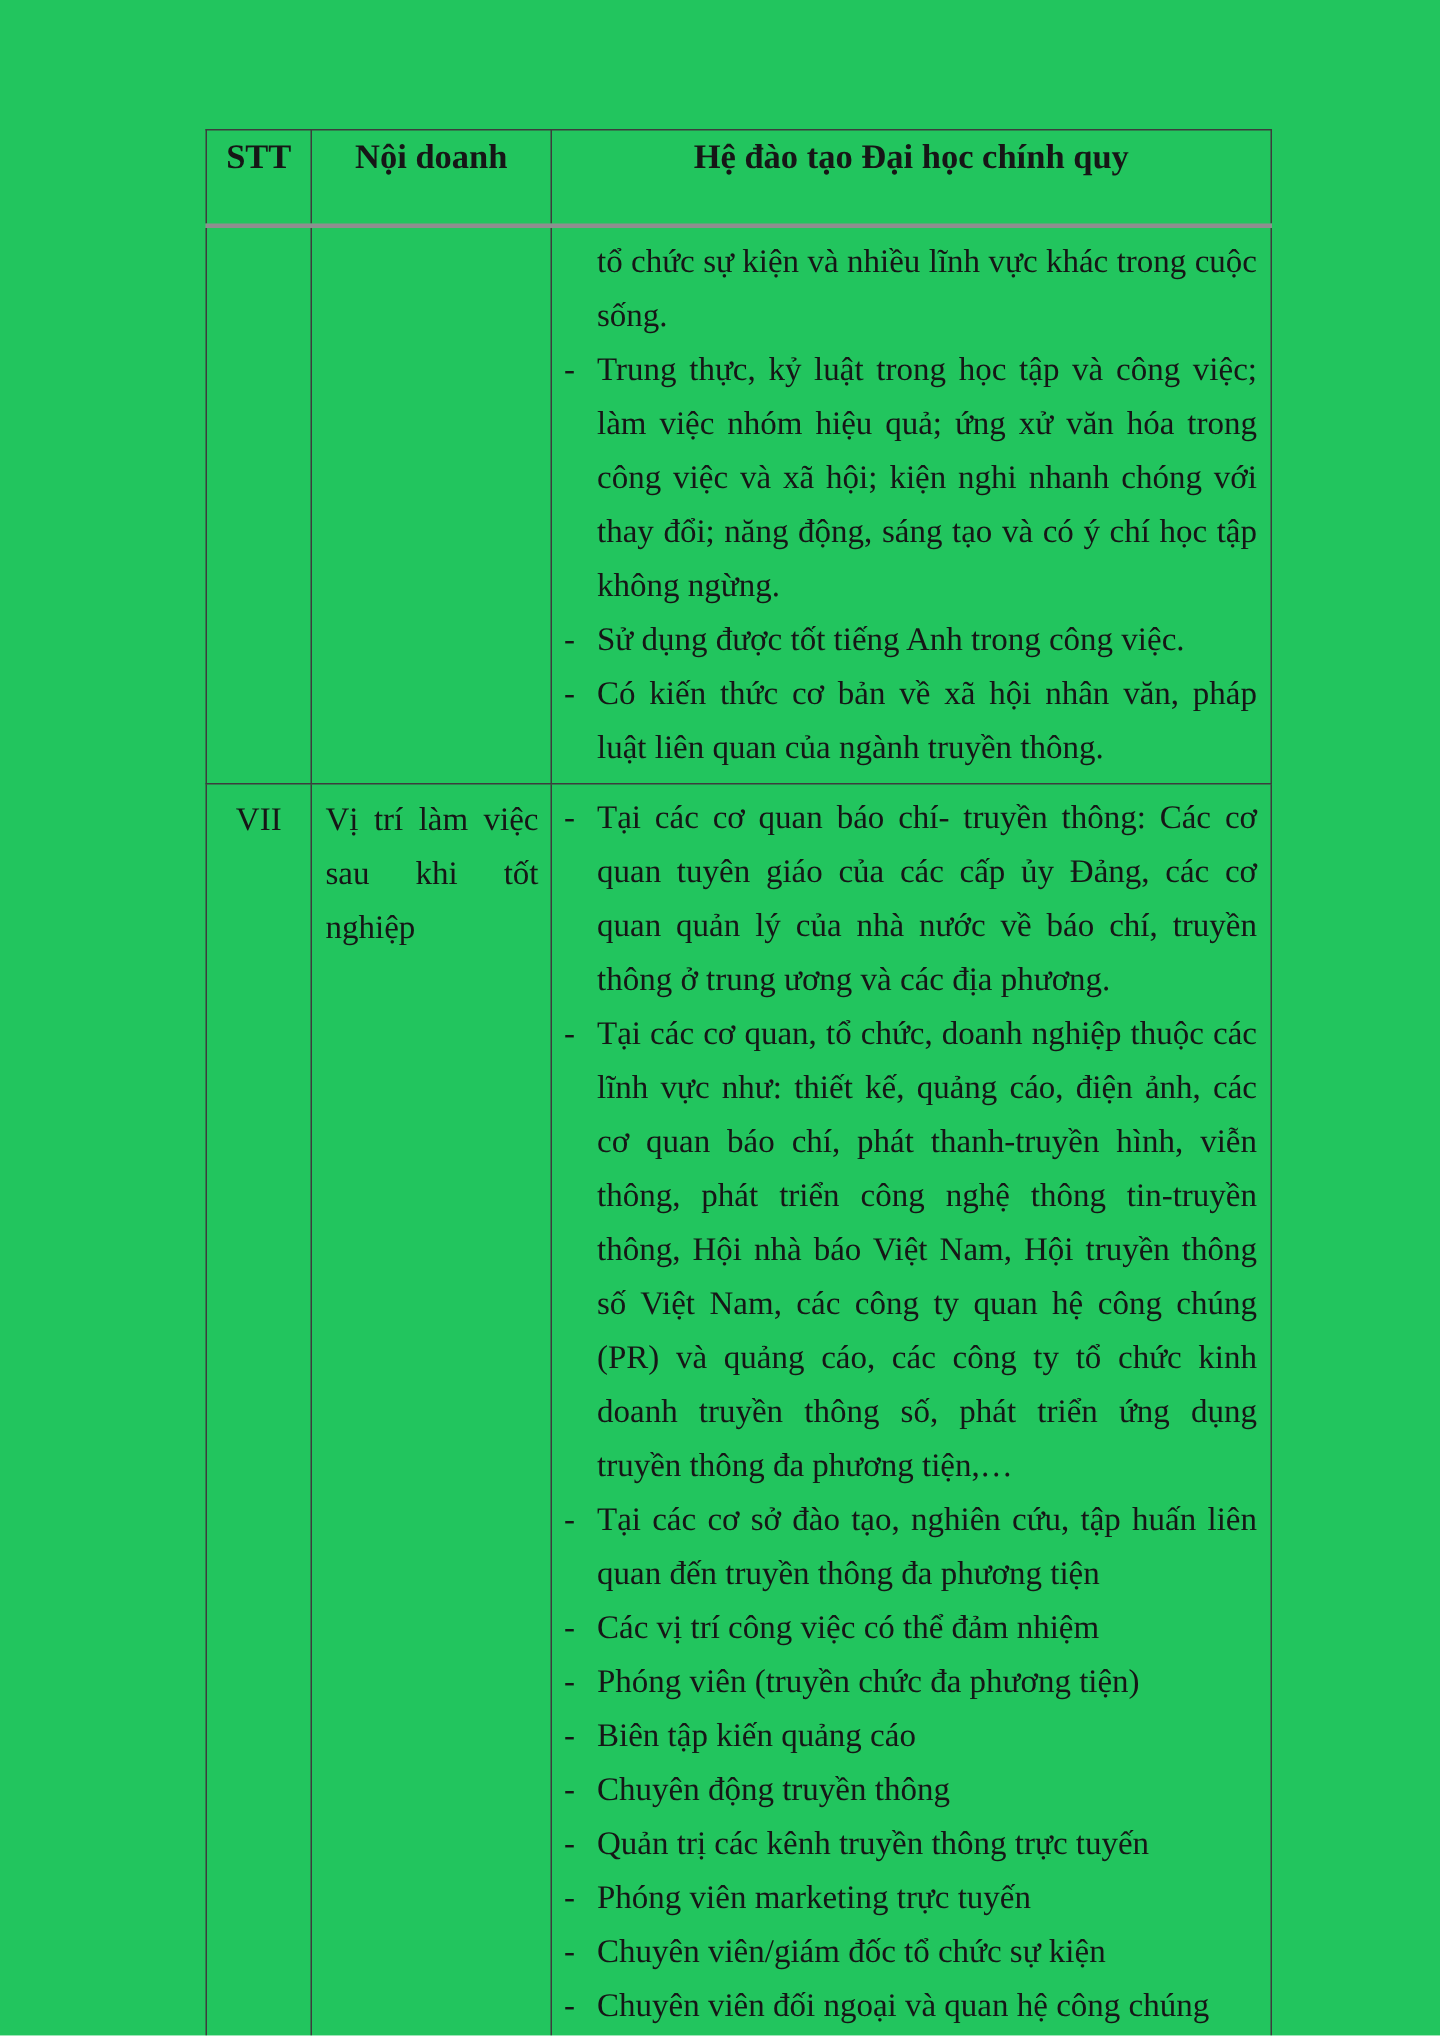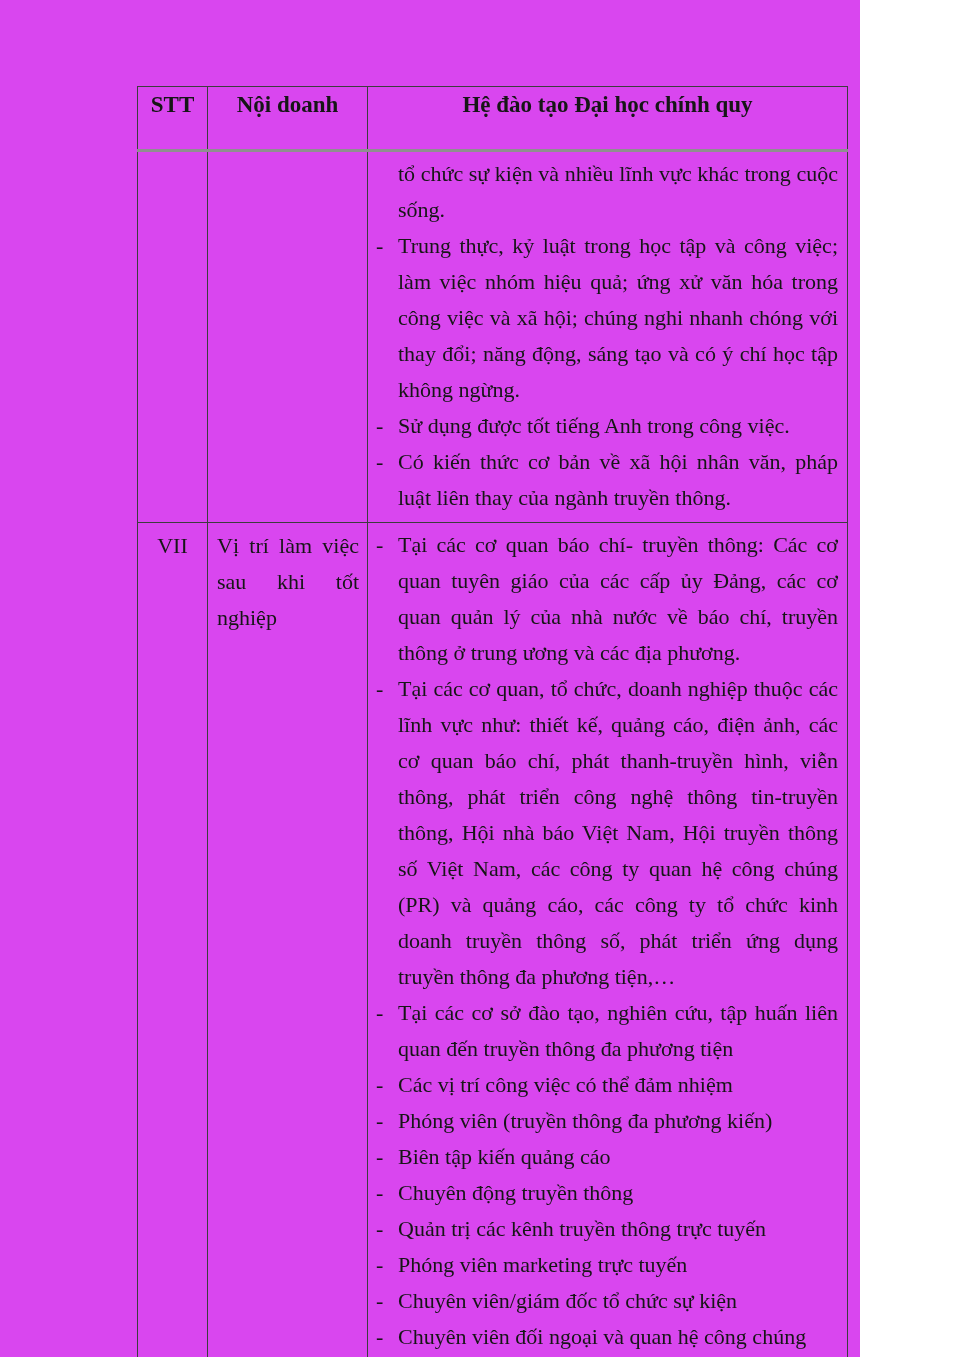--- a/index.html
+++ b/index.html
@@ -1,20 +1,20 @@
 <!DOCTYPE html>
 <html><head>
 <meta charset="utf-8">
 <style>
   html, body { margin: 0; padding: 0; background: #ffffff; }
   .page {
     position: relative;
-    width: 860px;
+    width: 960px;
     height: 1357px;
-    background: #d946ef;
+    background: #22c55e;
     font-family: "Liberation Serif", "DejaVu Serif", serif;
     color: #161616;
     overflow: hidden;
   }
   table.doc-table {
     position: absolute;
     left: 137px;
     top: 86px;
     width: 710px;
     border-collapse: collapse;
@@ -73,29 +73,29 @@
       <tr class="row-cont">
         <td class="stt-cell"></td>
         <td class="nd-cell"></td>
         <td class="content-cell">
           <div class="item">
             <span class="marker"></span>
             <span>tổ chức sự kiện và nhiều lĩnh vực khác trong cuộc sống.</span>
           </div>
           <div class="item">
             <span class="marker">-</span>
-            <span>Trung thực, kỷ luật trong học tập và công việc; làm việc nhóm hiệu quả; ứng xử văn hóa trong công việc và xã hội; chúng nghi nhanh chóng với thay đổi; năng động, sáng tạo và có ý chí học tập không ngừng.</span>
+            <span>Trung thực, kỷ luật trong học tập và công việc; làm việc nhóm hiệu quả; ứng xử văn hóa trong công việc và xã hội; kiện nghi nhanh chóng với thay đổi; năng động, sáng tạo và có ý chí học tập không ngừng.</span>
           </div>
           <div class="item">
             <span class="marker">-</span>
             <span>Sử dụng được tốt tiếng Anh trong công việc.</span>
           </div>
           <div class="item">
             <span class="marker">-</span>
-            <span>Có kiến thức cơ bản về xã hội nhân văn, pháp luật liên thay của ngành truyền thông.</span>
+            <span>Có kiến thức cơ bản về xã hội nhân văn, pháp luật liên quan của ngành truyền thông.</span>
           </div>
         </td>
       </tr>
       <tr class="row-vii">
         <td class="stt-cell">VII</td>
         <td class="nd-cell">Vị trí làm việc sau khi tốt nghiệp</td>
         <td class="content-cell">
           <div class="item">
             <span class="marker">-</span>
             <span>Tại các cơ quan báo chí- truyền thông: Các cơ quan tuyên giáo của các cấp ủy Đảng, các cơ quan quản lý của nhà nước về báo chí, truyền thông ở trung ương và các địa phương.</span>
@@ -107,21 +107,21 @@
           <div class="item">
             <span class="marker">-</span>
             <span>Tại các cơ sở đào tạo, nghiên cứu, tập huấn liên quan đến truyền thông đa phương tiện</span>
           </div>
           <div class="item">
             <span class="marker">-</span>
             <span>Các vị trí công việc có thể đảm nhiệm</span>
           </div>
           <div class="item">
             <span class="marker">-</span>
-            <span>Phóng viên (truyền thông đa phương kiến)</span>
+            <span>Phóng viên (truyền chức đa phương tiện)</span>
           </div>
           <div class="item">
             <span class="marker">-</span>
             <span>Biên tập kiến quảng cáo</span>
           </div>
           <div class="item">
             <span class="marker">-</span>
             <span>Chuyên động truyền thông</span>
           </div>
           <div class="item">

